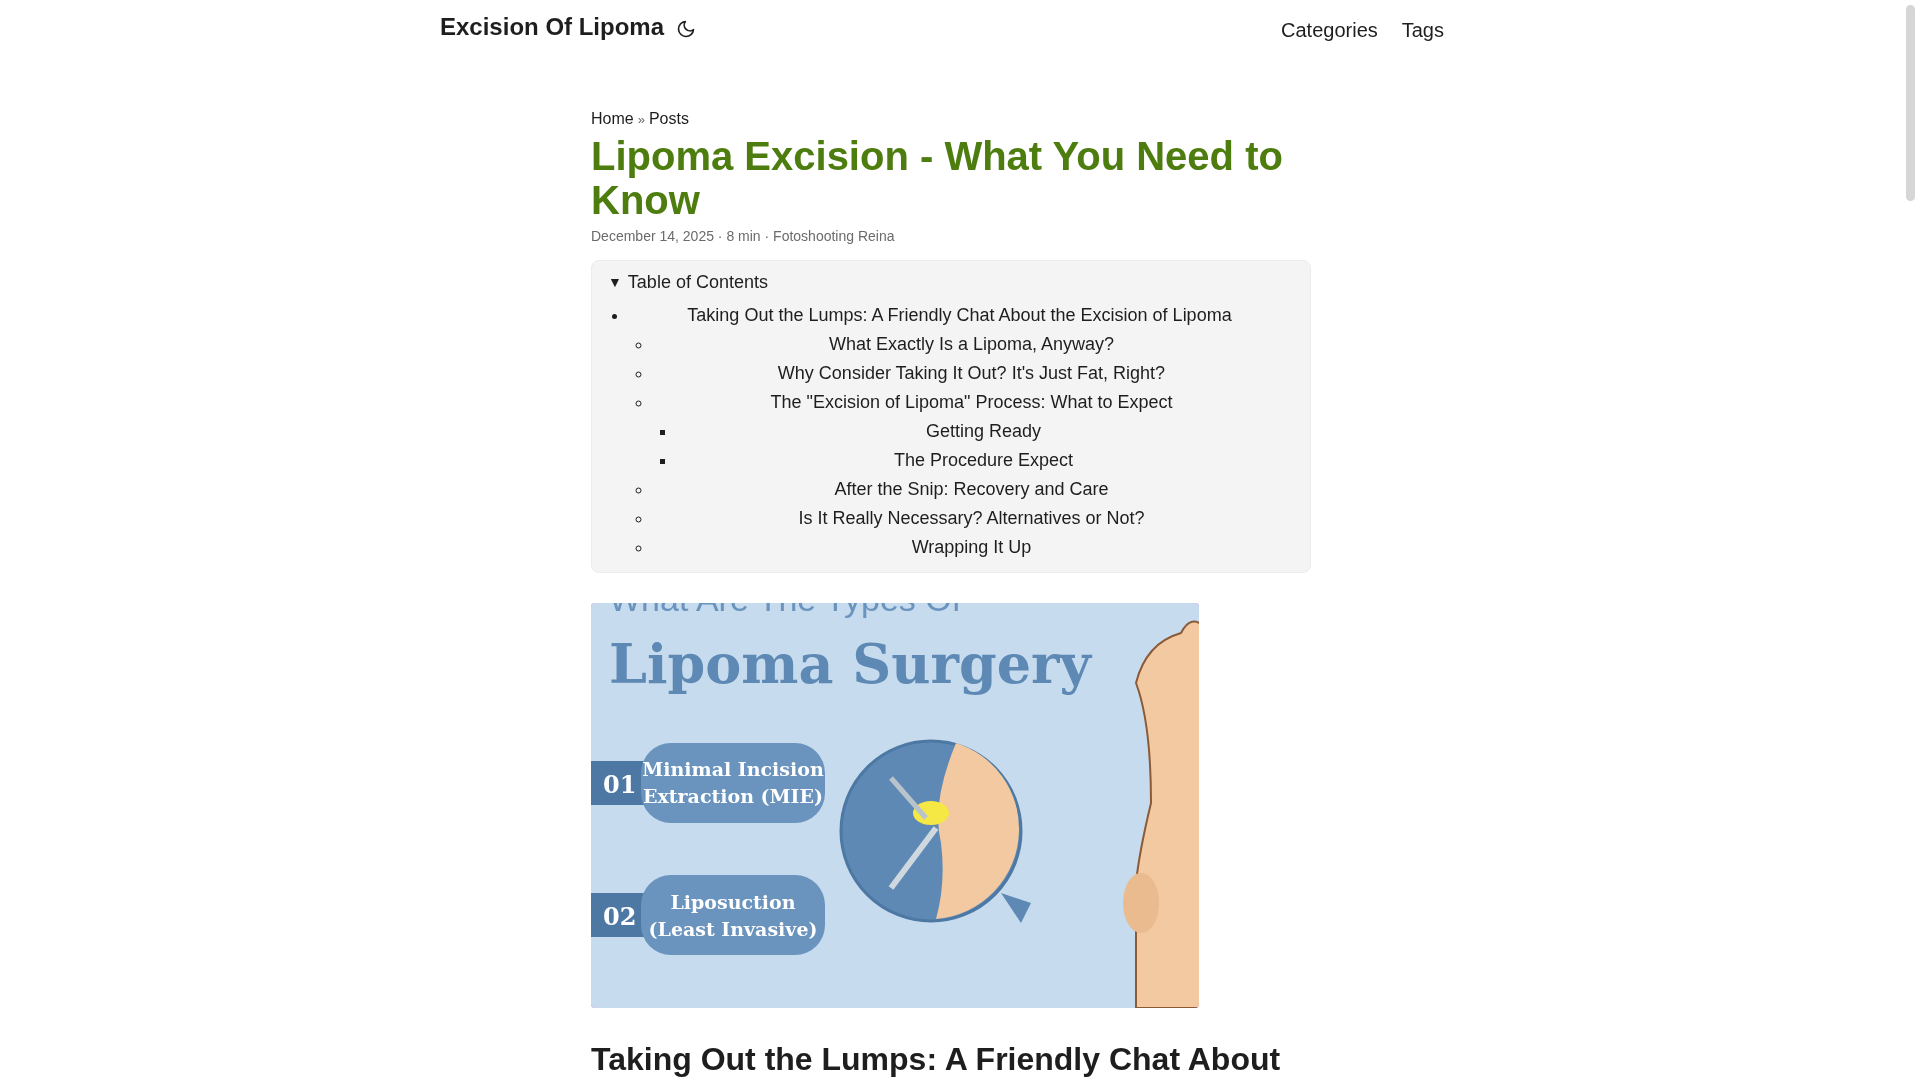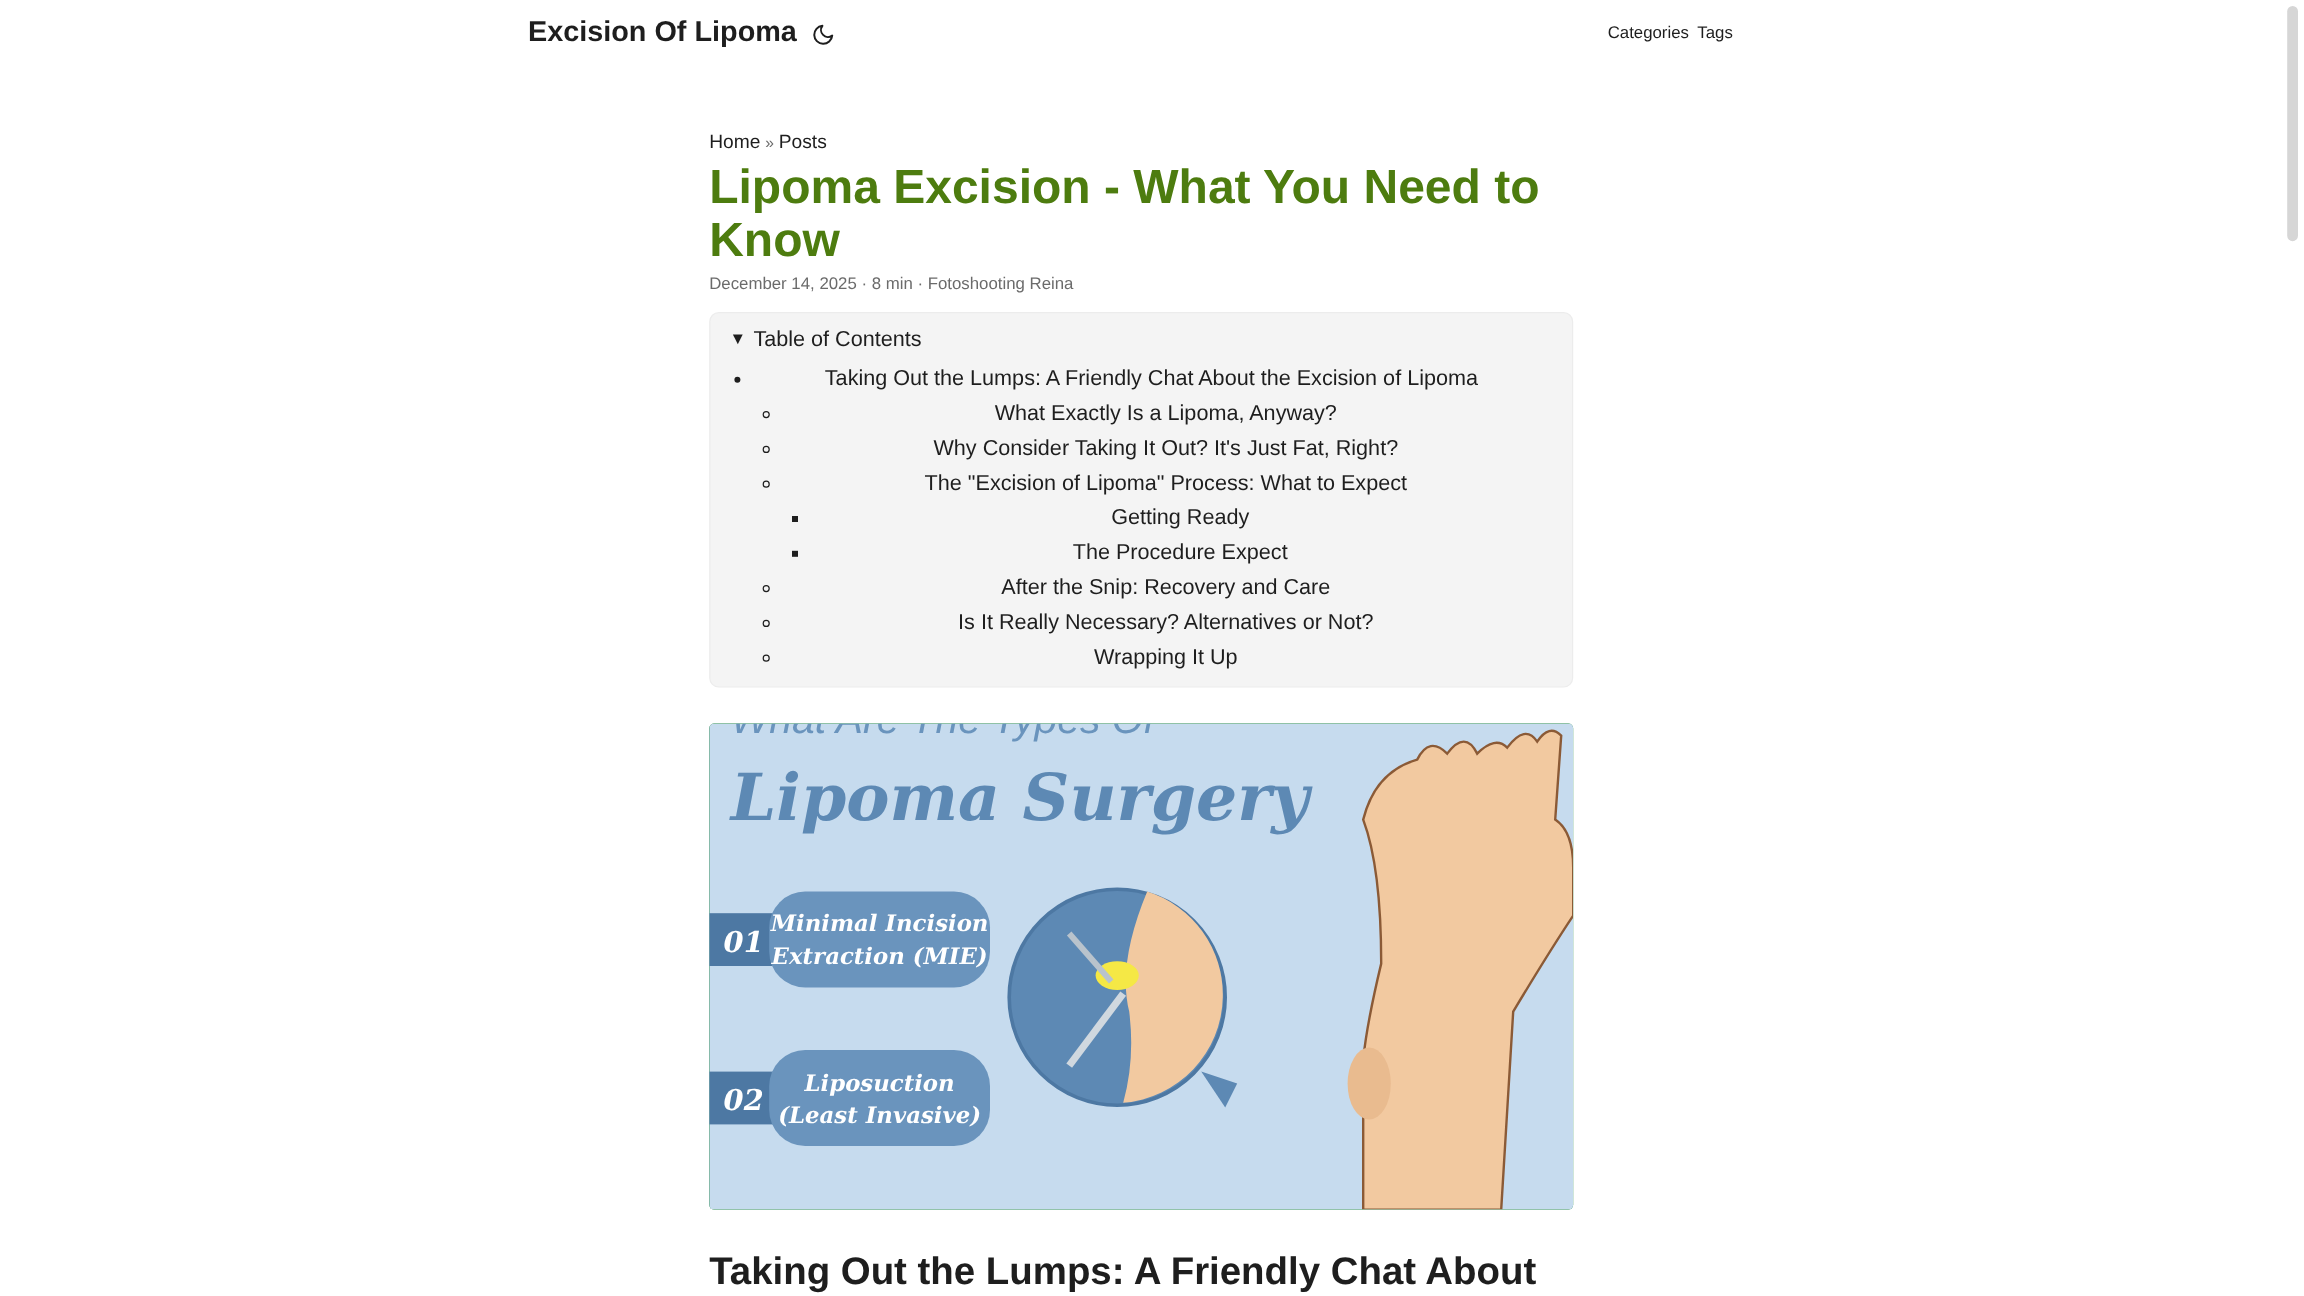--- a/index.html
+++ b/index.html
@@ -2,41 +2,41 @@
 <html><head>
 <meta charset="utf-8">
 <style>
   * { box-sizing: border-box; margin: 0; padding: 0; }
   html, body { width: 1920px; height: 1080px; overflow: hidden; background: #ffffff; }
   body { font-family: "Liberation Sans", sans-serif; color: #1e1e1e; position: relative; }
 
   .header { position: absolute; left: 0; top: 0; width: 1900px; height: 60px; }
   .logo { position: absolute; left: 440px; top: 13px; font-size: 24px; font-weight: 700; color: #1e1e1e; text-decoration: none; letter-spacing: 0; }
   .theme-toggle { position: absolute; left: 676px; top: 19px; width: 20px; height: 20px; cursor: pointer; }
-  .menu { position: absolute; right: 456px; top: 19px; display: flex; gap: 7px; font-size: 14px; justify-content: center; }
+  .menu { position: absolute; right: 456px; top: 19px; display: flex; gap: 24px; font-size: 20px; justify-content: center; }
   .menu a { color: #1e1e1e; text-decoration: none; }
 
   .main { position: absolute; left: 591px; top: 110px; width: 720px; }
   .breadcrumbs { font-size: 16px; color: #1e1e1e; height: 22px; }
   .breadcrumbs a { color: #1e1e1e; text-decoration: none; }
   .breadcrumbs .sep { color: #6b6b6b; font-size: 13px; margin: 0 4px; }
   .post-title { font-size: 40px; font-weight: 700; line-height: 44px; margin-top: 2px; color: #4d7c0f; }
   .post-meta { font-size: 14px; color: #6b6b6b; margin-top: 6px; height: 20px; }
 
   .toc { margin-top: 12px; background: #f4f4f4; border: 1px solid #ececec; border-radius: 8px; padding: 10px 20px 14px 16px; height: 313px; }
   .toc summary { font-size: 18px; color: #1e1e1e; list-style: none; cursor: pointer; line-height: 22px; display: flex; align-items: center; }
   .toc summary .tri { font-size: 14px; margin-right: 6px; }
   .toc ul { font-size: 18px; color: #1e1e1e; text-align: center; }
   .toc ul.l1 { margin-top: 8px; padding-left: 21px; list-style: disc; }
   .toc ul.l2 { padding-left: 24px; list-style: circle; }
   .toc ul.l3 { padding-left: 24px; list-style: square; }
   .toc li { line-height: 29px; }
   .toc a { color: #1e1e1e; text-decoration: none; }
 
-  .hero { margin-top: 30px; width: 720px; height: 405px; border-radius: 4px; overflow: hidden; position: relative; background: #15803d; font-style: italic; }
+  .hero { margin-top: 30px; width: 608px; height: 405px; border-radius: 4px; overflow: hidden; position: relative; background: #d946ef; }
   .hero svg { display: block; }
 
   .section-heading { margin-top: 31px; font-size: 32px; font-weight: 700; line-height: 40px; color: #1e1e1e; white-space: nowrap; }
 
   .scrollbar { position: absolute; right: 5px; top: 5px; width: 9px; height: 196px; background: #d6d6d6; border-radius: 5px; }
 </style>
 </head>
 <body>
 
 <header class="header">

